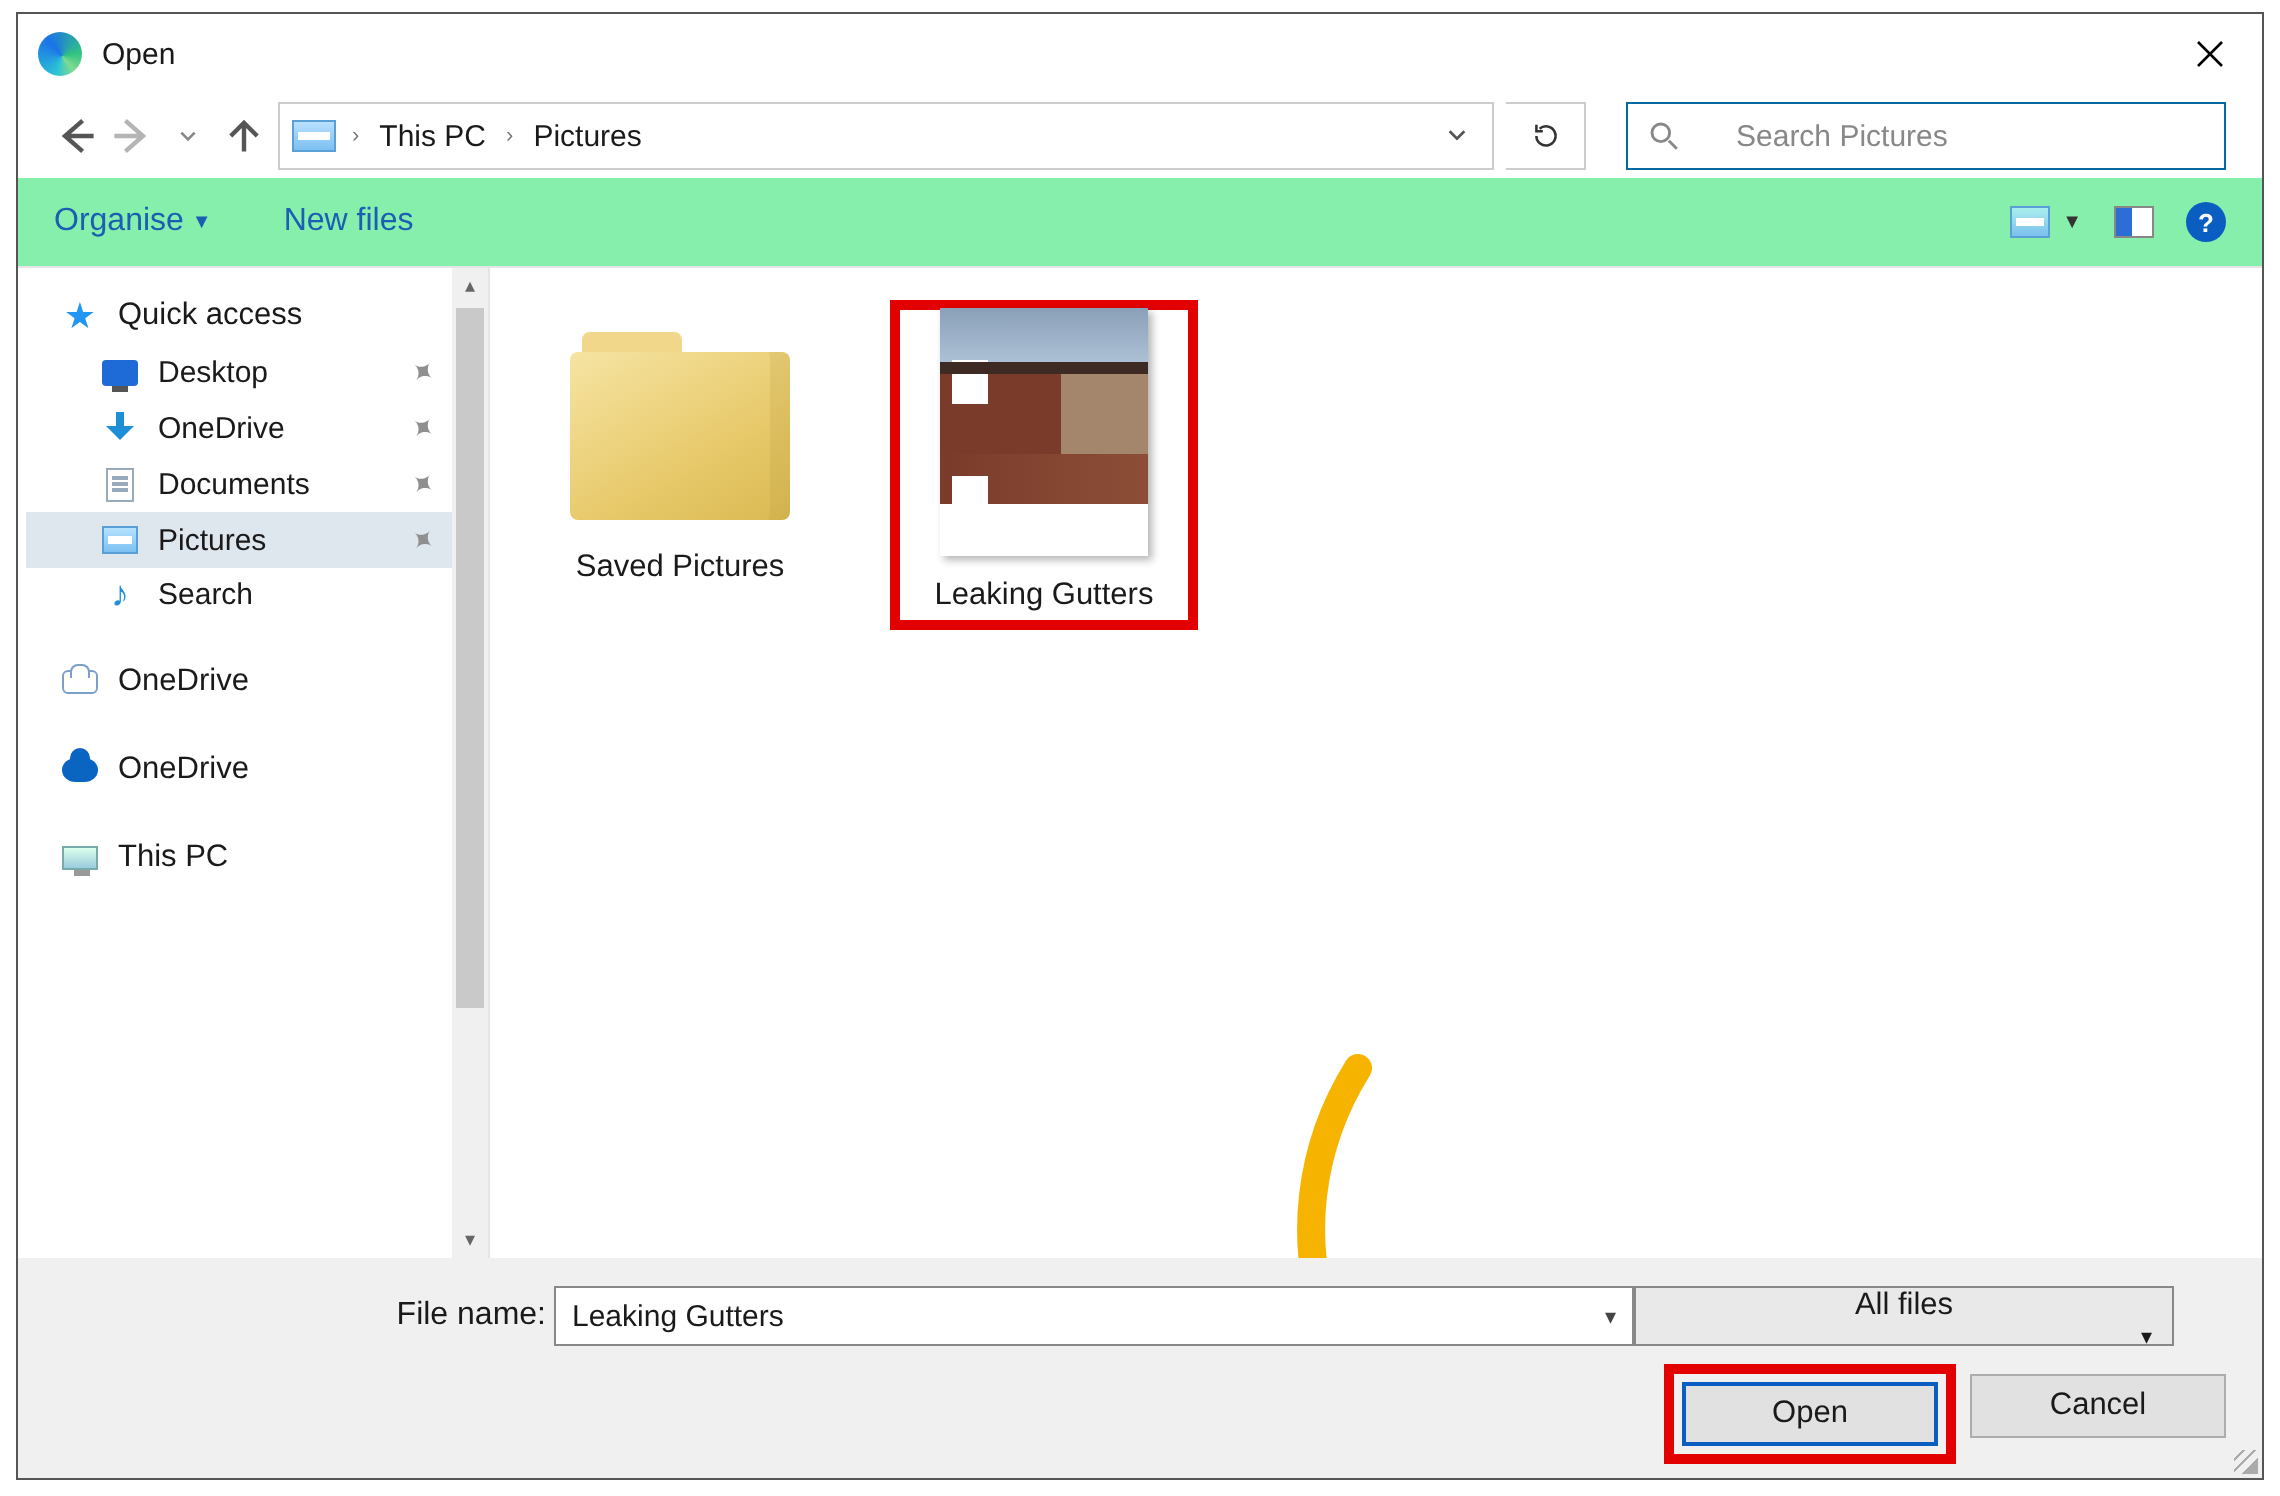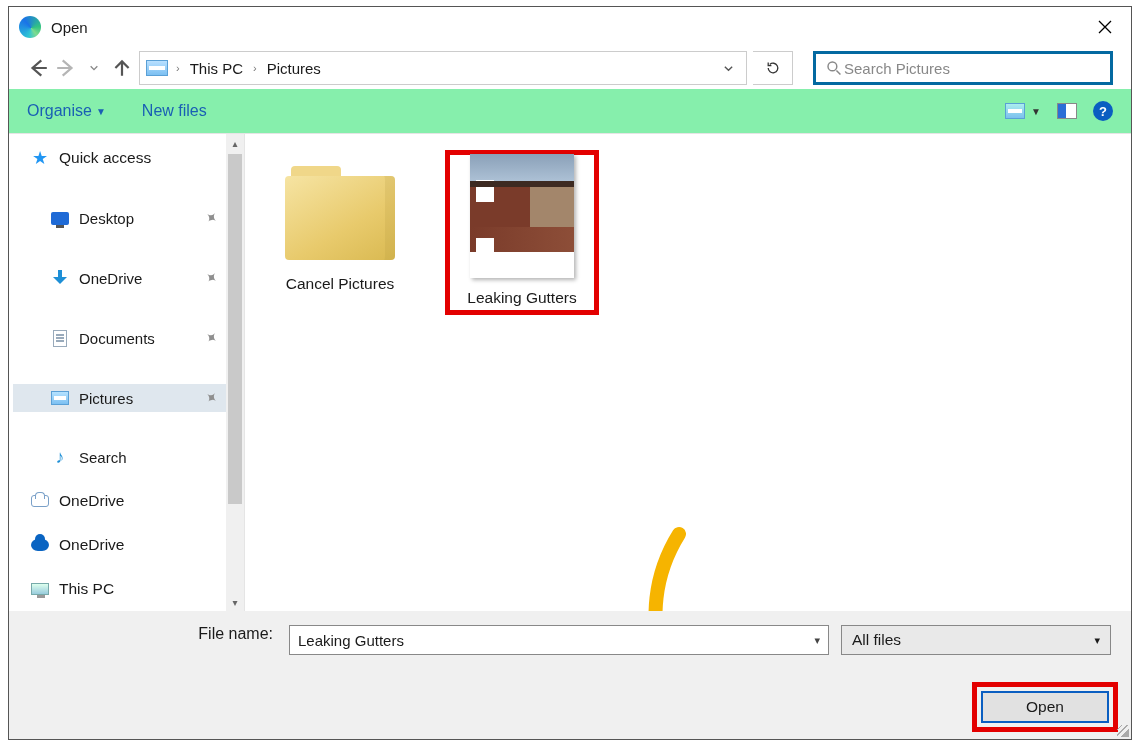--- a/index.html
+++ b/index.html
@@ -74,23 +74,23 @@
   }
   .bc-sep { color:#777; font-size:11px; padding:0 4px;}
   .bc-seg { padding:0 2px; }
   .bc-dropdown { margin-left:auto; padding:0 6px; color:#555; }
   .refresh {
     width:40px; height:34px; border:1px solid #ccc; border-left:none;
     display:flex;align-items:center;justify-content:center;
   }
   .refresh svg { width:16px; height:16px; stroke:#333; fill:none; stroke-width:1.6;}
   .searchbox {
-    width:300px; height:34px; border:3px solid #0369a1; margin-left:14px;
+    width:300px; height:34px; border:1px solid #0369a1; margin-left:14px;
     display:flex;align-items:center; padding:0 10px; color:#888;
-    gap:2px;
+    gap:28px;
   }
   .searchbox svg { width:16px; height:16px; stroke:#888; fill:none; stroke-width:1.8;}
 
   
   .toolbar {
     height:45px;
     background:#86efac;
     border-bottom:1px solid #e5e5e5;
     display:flex; align-items:center;
     padding:0 18px;
@@ -132,21 +132,21 @@
     display:flex; flex-direction:column; align-items:center;
   }
   .scroll-col .arrow { height:18px; display:flex;align-items:center;justify-content:center; font-size:10px; color:#666;}
   .scroll-col .thumb { margin-top:2px; width:14px; flex:0 0 350px; background:#c9c9c9; border-radius:0;}
   .nav-group { margin-bottom:16px; }
   .nav-row {
     display:flex; align-items:center; gap:10px;
     padding:5px 8px 5px 18px;
     font-size:15.5px;
   }
-  .nav-row.sub { padding-left:38px; font-size:15px;margin-top:32px;}
+  .nav-row.sub { padding-left:38px; font-size:15px;}
   .nav-row.selected { background:#dfe7ee; }
   .pin { margin-left:auto; color:#8f8f8f; font-size:15px; transform:rotate(38deg);}
   .ic { width:18px; height:16px; display:inline-flex; align-items:center; justify-content:center;}
   .ic-star { color:#2196f3; font-size:18px; line-height:1; }
   .ic-monitor { width:18px;height:13px;background:#1e6ad6;border-radius:2px;position:relative;}
   .ic-monitor::after{content:"";position:absolute;bottom:-3px;left:5px;width:8px;height:3px;background:#555;}
   .ic-download { position:relative; width:16px;height:16px;}
   .ic-download::before{content:"";position:absolute;left:6px;top:0;width:4px;height:9px;background:#1e8fd6;}
   .ic-download::after{content:"";position:absolute;left:1px;top:7px;border-left:7px solid transparent;border-right:7px solid transparent;border-top:7px solid #1e8fd6;}
   .ic-doc { width:14px;height:17px;background:#fff;border:1px solid #9ab;position:relative;}
@@ -212,31 +212,31 @@
     padding:2px 4px 6px;
   }
 
   
   .footer {
     background:#f0f0f0;
     padding:14px 18px 12px;
     position:relative;
   }
   .fn-row {
-    display:flex; align-items:flex-start; gap:12px; margin-bottom:32px;
+    display:flex; align-items:center; margin-bottom:14px;
   }
   .fn-row .lbl { width:250px; text-align:right; font-size:16px; padding-right:4px;}
   .fn-combo {
     flex:1; max-width:540px; height:30px; border:1px solid #888; background:#fff;
     display:flex; align-items:center; padding:0 8px;
   }
   .fn-combo .dd { margin-left:auto; font-size:11px; color:#444; }
   .filter-combo {
     width:270px; height:30px; border:1px solid #888; background:#e9e9e9;
-    display:flex;align-items:center;padding:0 10px; font-size:15.5px;
+    display:flex;align-items:center;padding:0 10px; font-size:15.5px;flex-direction:column;
   }
   .filter-combo .dd { margin-left:auto; font-size:11px;}
   .btn-row { display:flex; justify-content:flex-end; gap:12px; padding-right:0;}
   .btn {
     width:128px; height:32px; background:#e1e1e1; border:1px solid #adadad;
     display:flex;align-items:center;justify-content:center;font-size:15.5px;
   }
   .btn.primary { border:1px solid #0a5ec1; box-shadow: inset 0 0 0 1px #0a5ec1; }
   .btn-wrap-highlight { outline:5px solid #e30000; padding:4px; display:inline-flex;}
 
@@ -411,21 +411,21 @@
         <div class="arrow">▴</div>
         <div class="thumb"></div>
         <div style="flex:1"></div>
         <div class="arrow">▾</div>
       </div>
     </div>
 
     <div class="content">
       <div class="item">
         <div class="folder-icon"></div>
-        <div class="label">Cancel Pictures</div>
+        <div class="label">Saved Pictures</div>
       </div>
       <div class="item highlight">
         <div class="thumb-img"></div>
         <div class="label">Leaking Gutters</div>
       </div>
     </div>
 
     <svg class="arrow-annot" viewBox="0 0 210 260">
       <path d="M60 10 C 10 90, 40 200, 150 230" stroke="#f6b400" stroke-width="14" fill="none" stroke-linecap="round"></path>
       <polygon points="150,230 120,206 134,248" fill="#f6b400"></polygon>
@@ -443,17 +443,20 @@
         <span>All files</span>
         <span class="dd">▾</span>
       </div>
     </div>
     <div class="btn-row">
       <span class="btn-wrap-highlight">
         <div class="btn primary">
           <span>Open</span>
         </div>
       </span>
+      <div class="btn">
+        <span>Cancel</span>
+      </div>
     </div>
     <div class="resize-grip"></div>
   </div>
 
 </div>
 
 </body></html>

